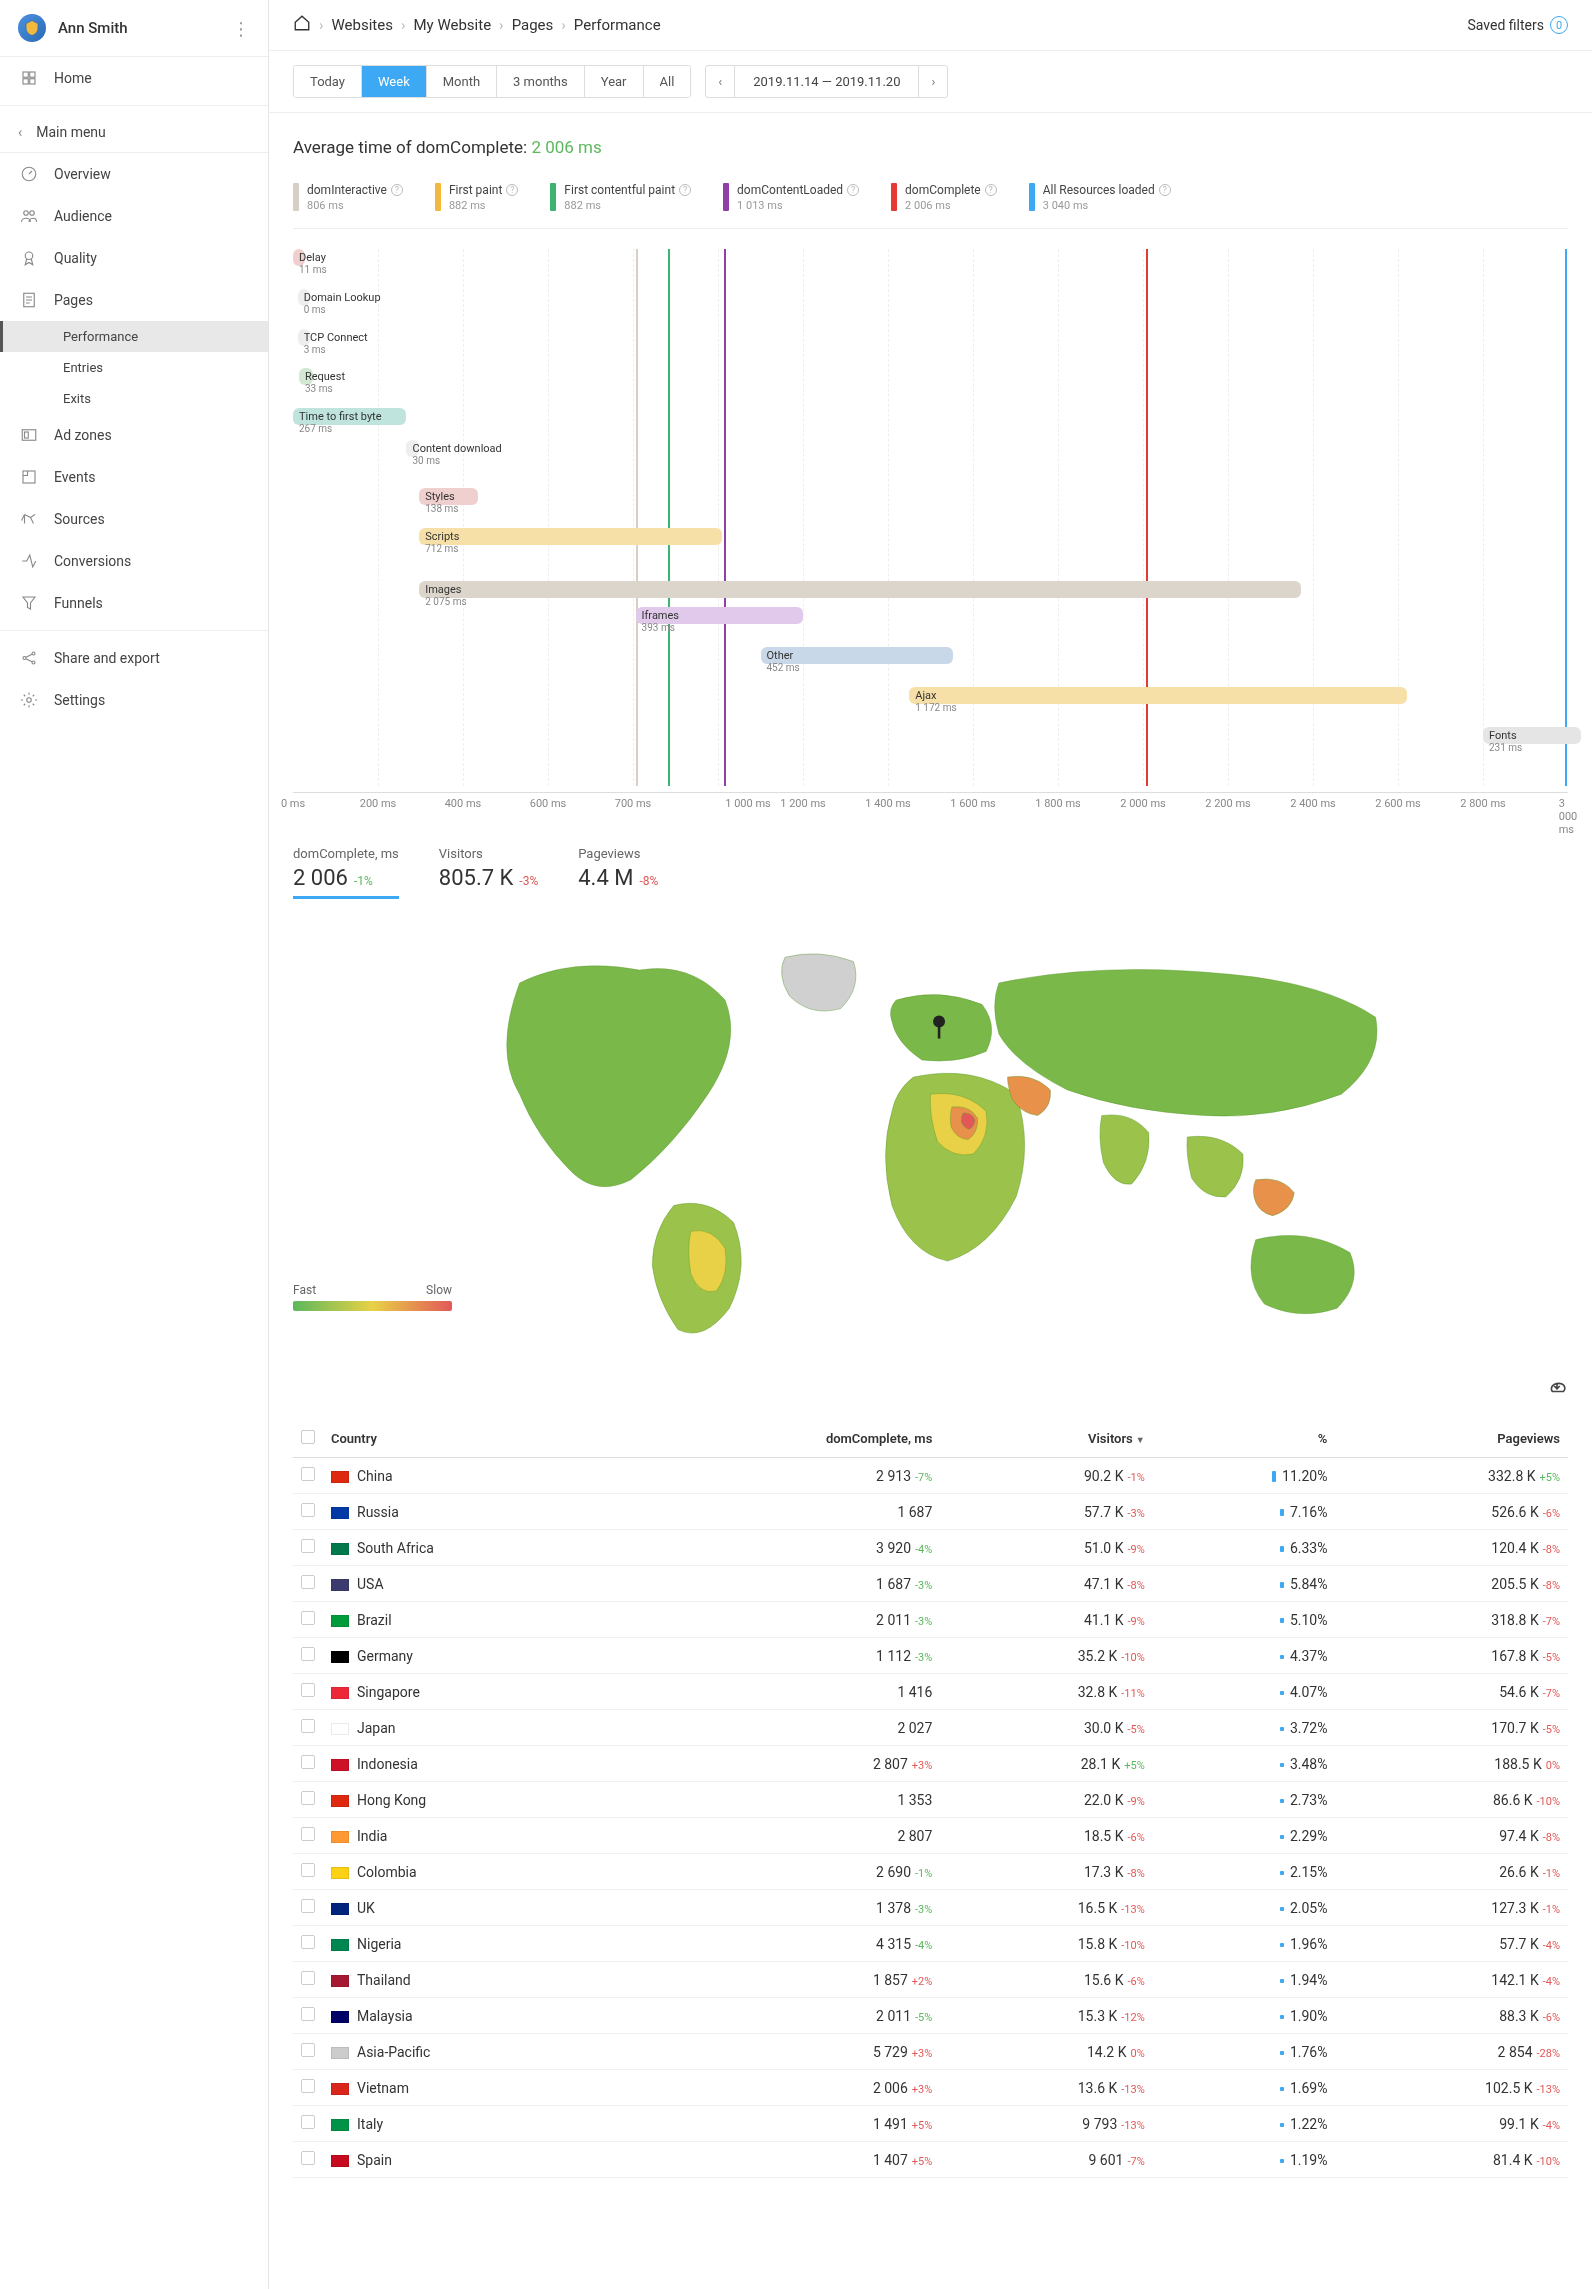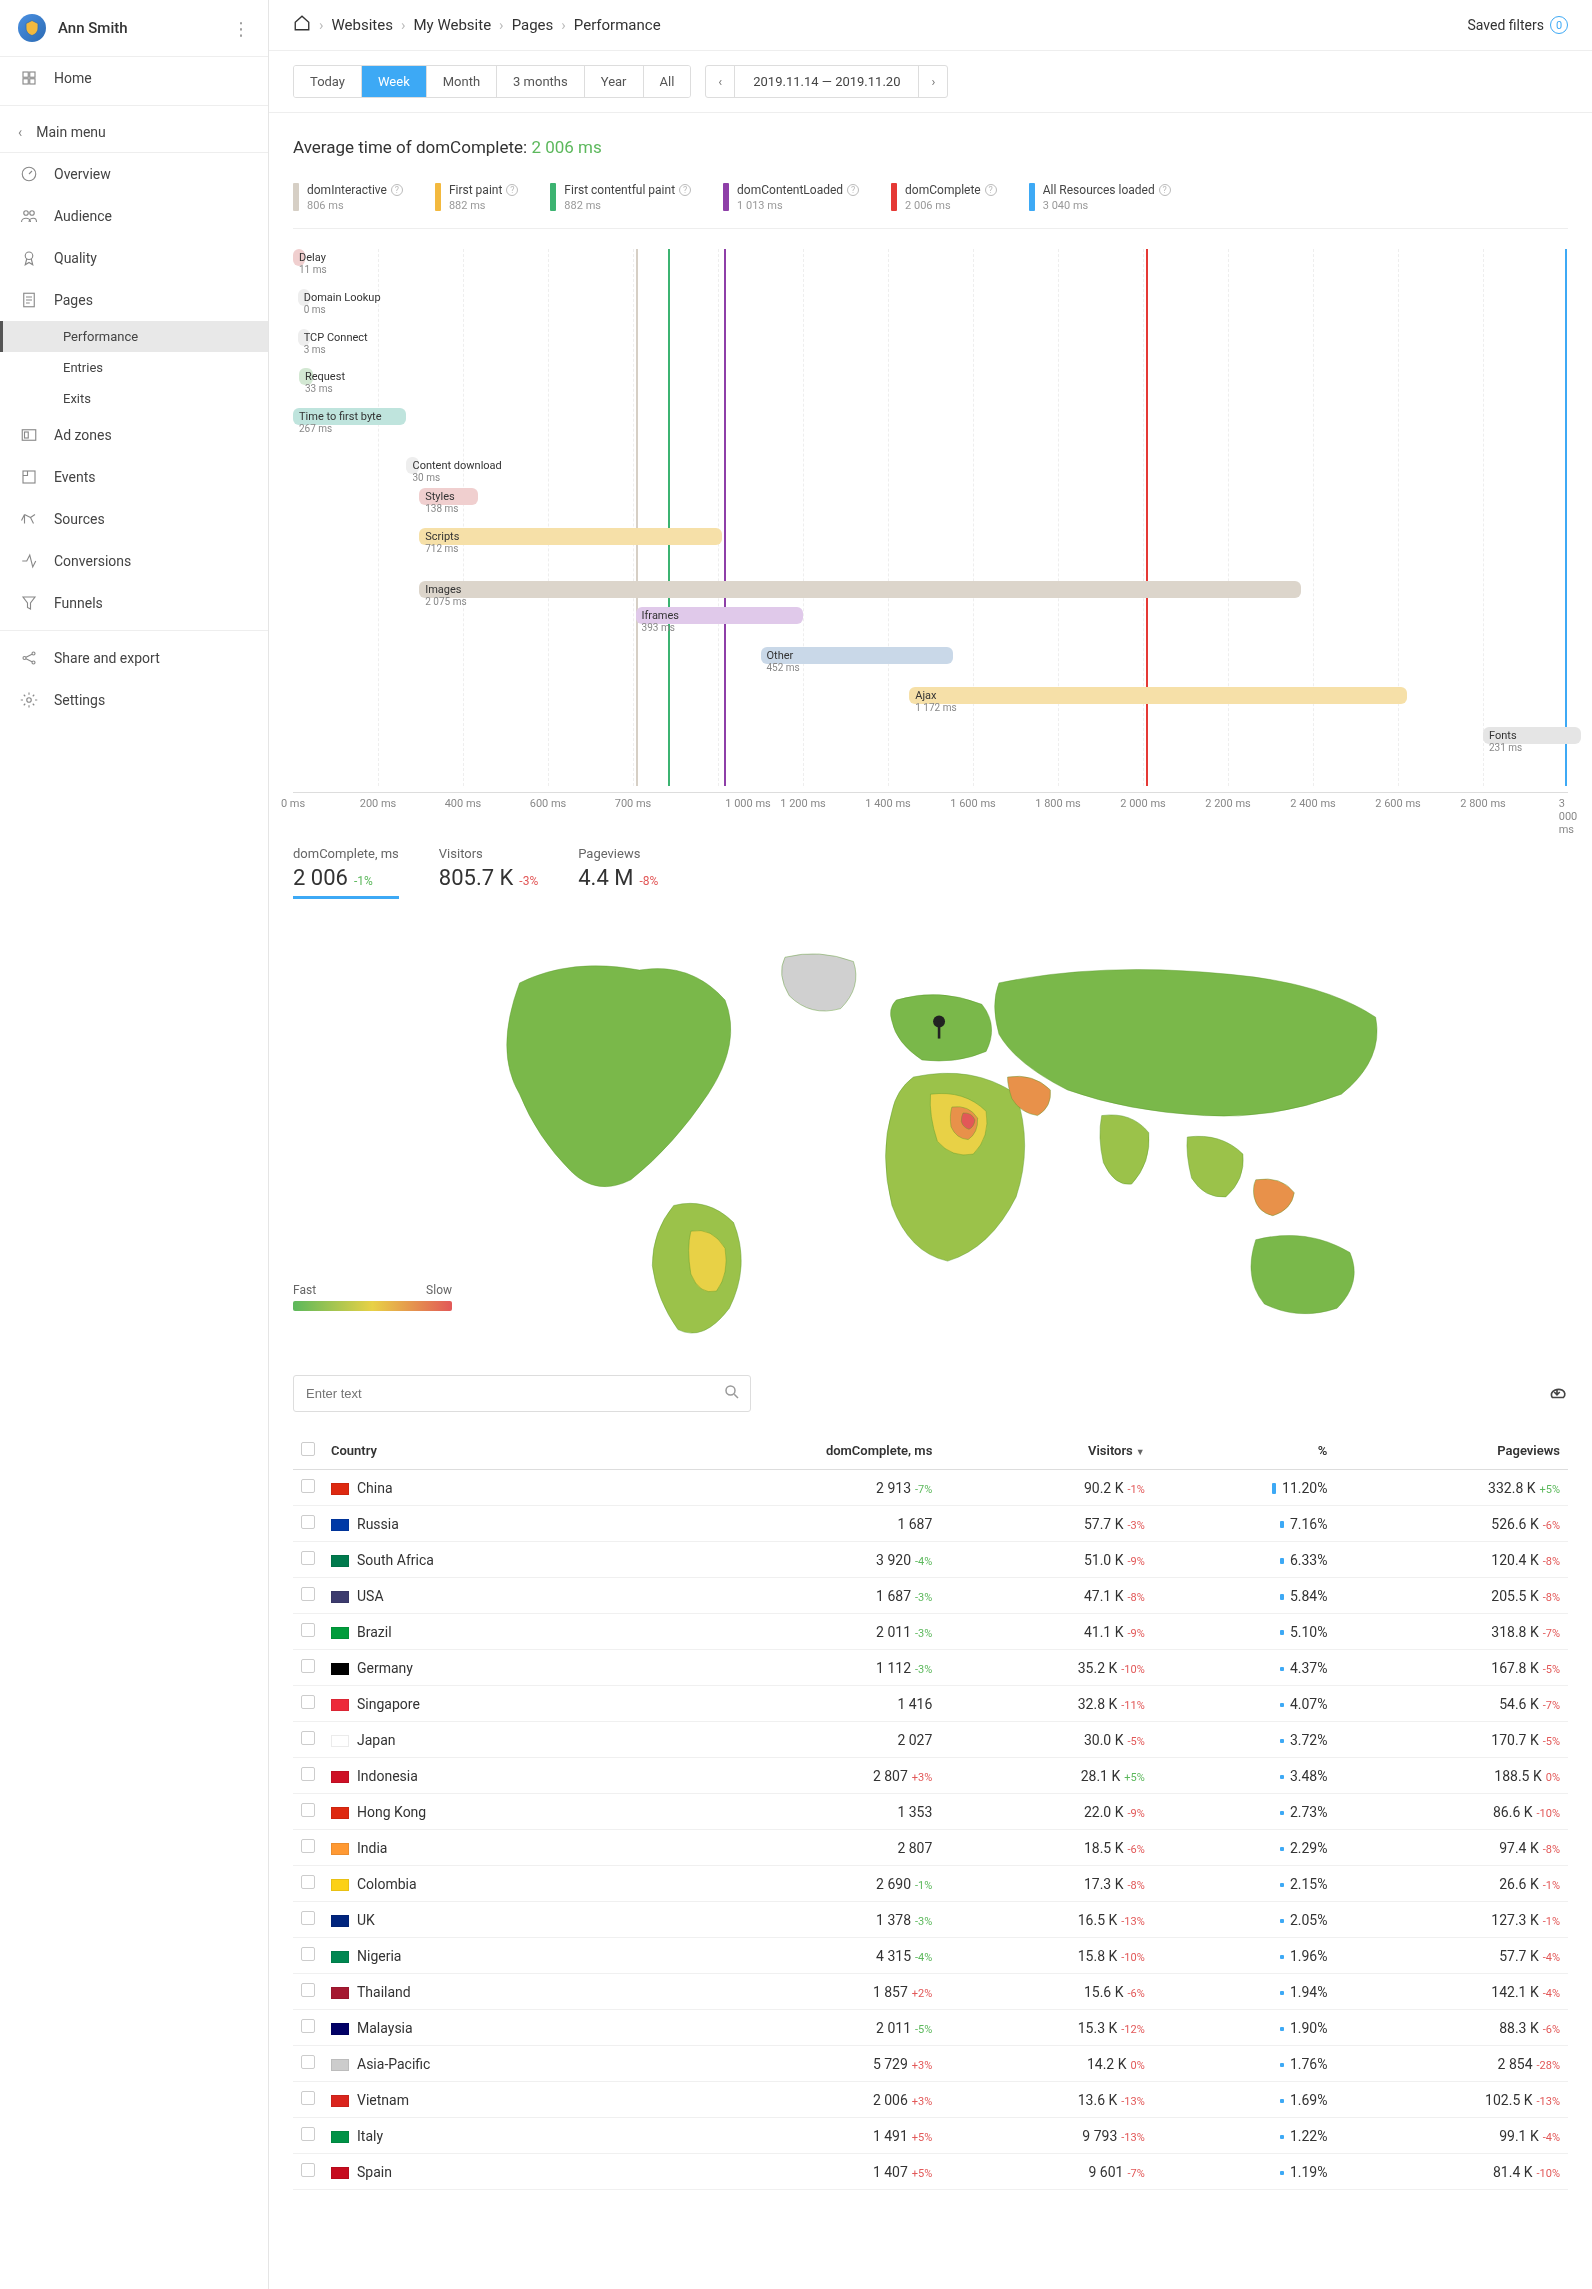--- a/index.html
+++ b/index.html
@@ -372,21 +372,21 @@
                 <div class="b1">Request</div>
                 <div class="b2">33 ms</div>
               </div>
             </div>
             <div class="wf-row" style="top: 159px;">
               <div class="wf-bar" style="left: 0%; width: 8.9%; background: rgb(191, 228, 221);">
                 <div class="b1">Time to first byte</div>
                 <div class="b2">267 ms</div>
               </div>
             </div>
-            <div class="wf-row" style="top: 208px;">
+            <div class="wf-row" style="top: 191px;">
               <div class="wf-bar" style="left: 8.9%; width: 1%; background: rgb(238, 238, 238);">
                 <div class="b1">Content download</div>
                 <div class="b2">30 ms</div>
               </div>
             </div>
             <div class="wf-row" style="top: 239px;">
               <div class="wf-bar" style="left: 9.9%; width: 4.6%; background: rgb(240, 207, 207);">
                 <div class="b1">Styles</div>
                 <div class="b2">138 ms</div>
               </div>
@@ -484,29 +484,20 @@
         <div class="map-legend">
           <div class="labels">
               <span>Fast</span>
               <span>Slow</span>
             </div>
           <div class="bar"></div>
         </div>
       </div>
 
       <div class="table-controls">
-        <div class="search-box">
-          <input type="text" placeholder="Enter text" style="">
-          <span class="sicon">
-            <svg width="18" height="18" viewBox="0 0 24 24" fill="none" stroke="#999" stroke-width="2">
-                <circle cx="10" cy="10" r="6"></circle>
-                <path d="M15 15 L20 20"></path>
-              </svg>
-          </span>
-        </div>
         <span class="dl-icon">
           <svg width="22" height="22" viewBox="0 0 24 24" fill="none" stroke="#444" stroke-width="1.8">
               <path d="M6 16 A6 4 0 0 0 6 16 A8 6 0 0 1 18 10 A5 5 0 0 1 19 18 H7 A4 4 0 0 1 6 16 Z"></path>
               <path d="M12 9 V15 M9 12 L12 15 L15 12"></path>
             </svg>
         </span>
       </div>
 
       <table class="data-table">
         <thead>

